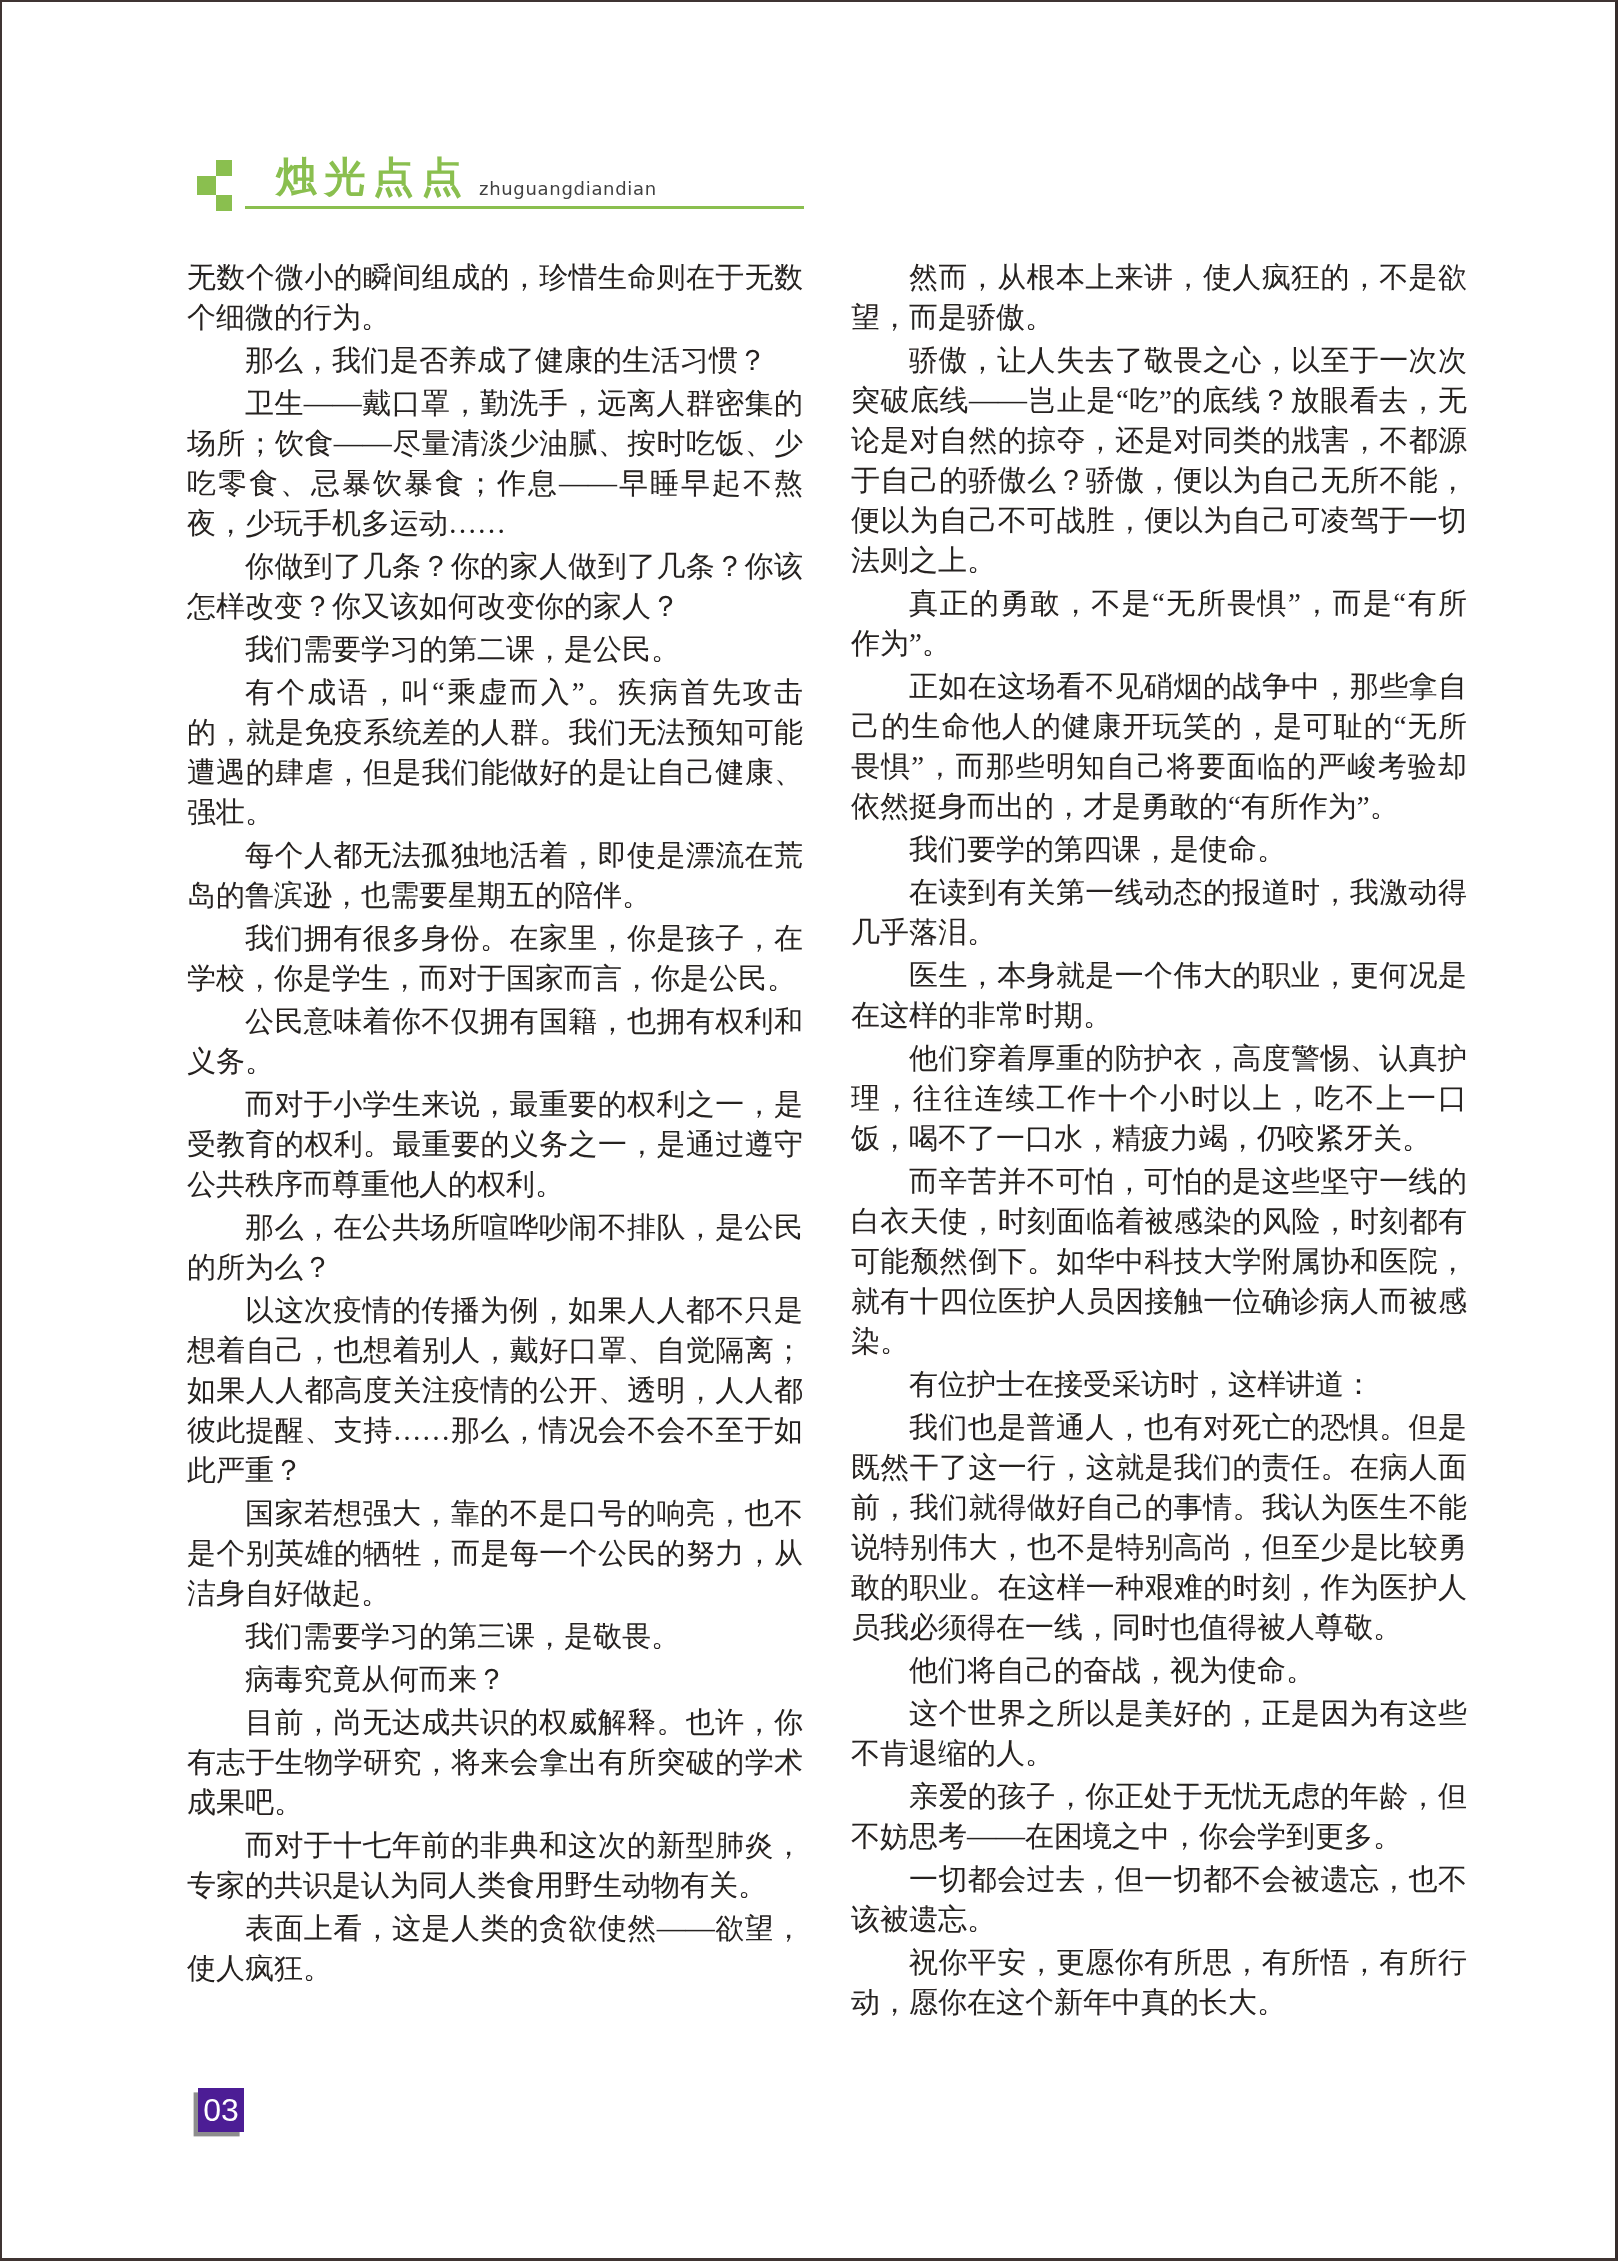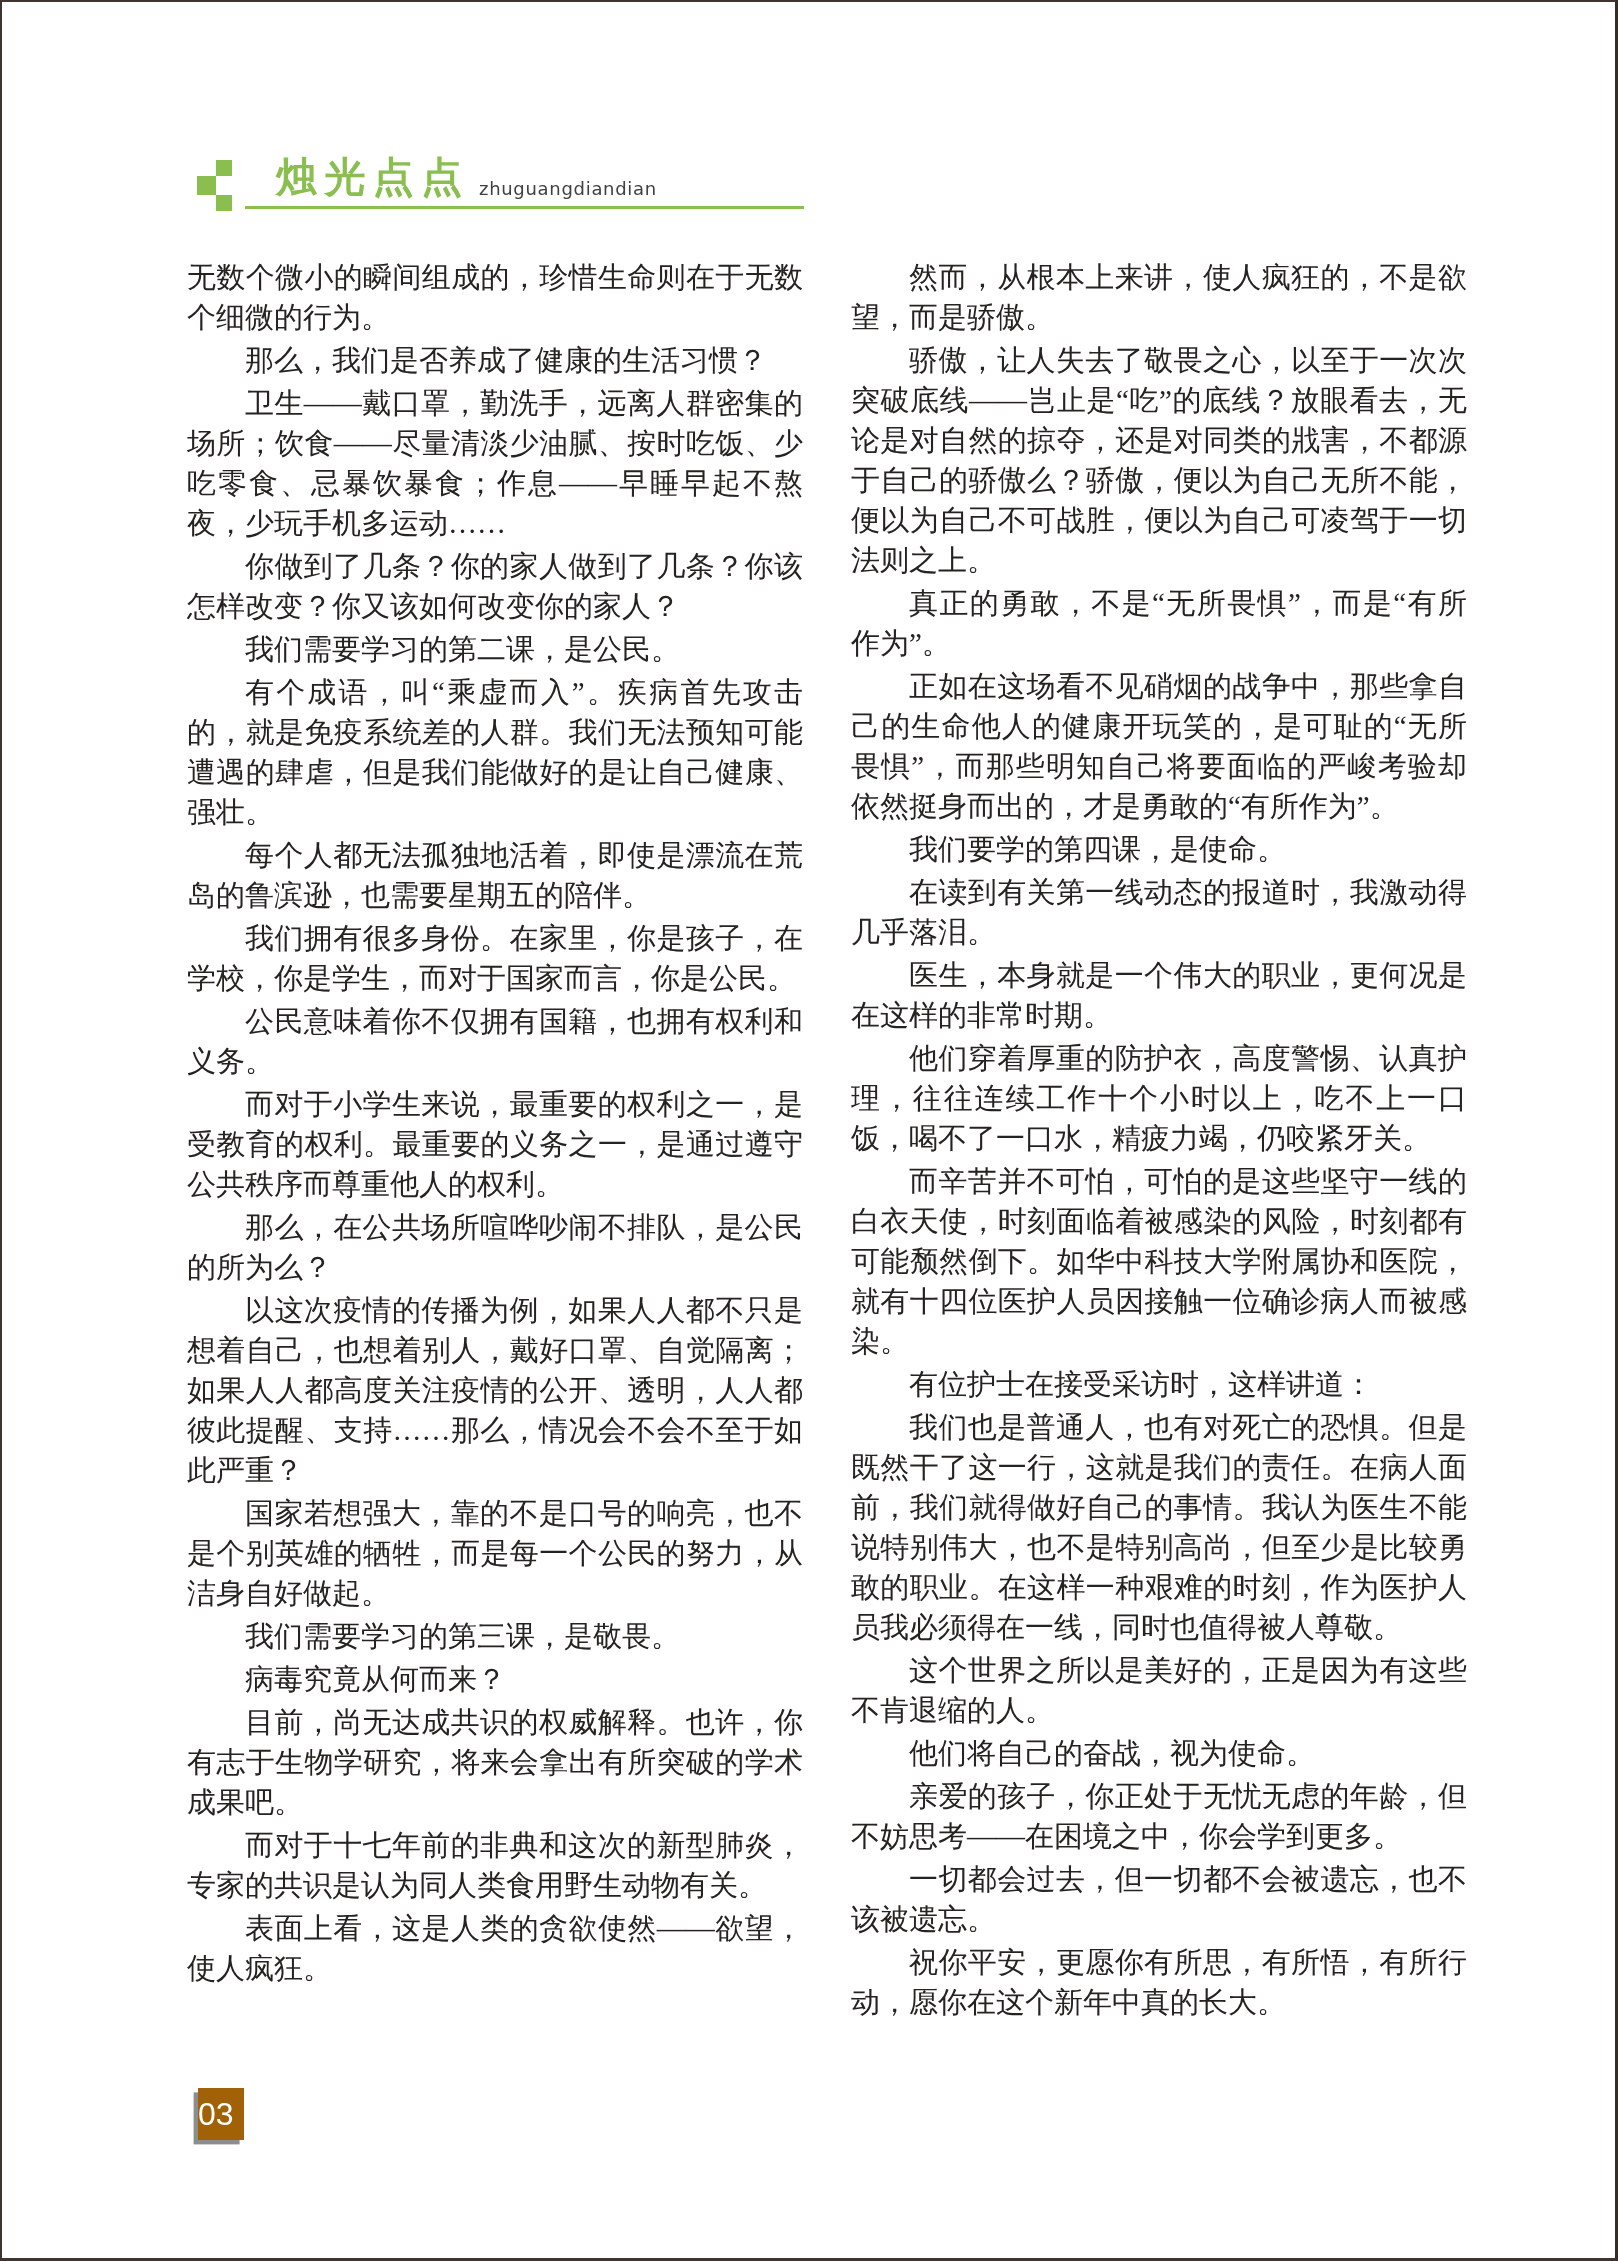--- a/index.html
+++ b/index.html
@@ -61,24 +61,24 @@
     text-justify: inter-character;
   }
   .col-left  { left: 182px; }
   .col-right { left: 846px; }
   .text-column p { margin: 3px; padding: 0; text-indent: 2em; }
   .text-column p.no-indent { text-indent: 0; }
 
   
   .page-badge {
     position: absolute; left: 196px; top: 2086px;
-    width: 46px; height: 52px;
-    background: #a16207;
+    width: 46px; height: 44px;
+    background: #4c1d95;
     box-shadow: -4.4px 4.4px 0 #8d8d8d;
-    display: flex; align-items: center; 
+    display: flex; align-items: center; justify-content: center;
   }
   .page-badge span {
     font-family: "Liberation Sans", sans-serif;
     font-size: 32px; color: #ffffff; line-height: 1;
   }
 </style>
 </head>
 <body>
 
 <div class="page">
@@ -118,22 +118,22 @@
       <p>骄傲，让人失去了敬畏之心，以至于一次次突破底线——岂止是“吃”的底线？放眼看去，无论是对自然的掠夺，还是对同类的戕害，不都源于自己的骄傲么？骄傲，便以为自己无所不能，便以为自己不可战胜，便以为自己可凌驾于一切法则之上。</p>
       <p>真正的勇敢，不是“无所畏惧”，而是“有所作为”。</p>
       <p>正如在这场看不见硝烟的战争中，那些拿自己的生命他人的健康开玩笑的，是可耻的“无所畏惧”，而那些明知自己将要面临的严峻考验却依然挺身而出的，才是勇敢的“有所作为”。</p>
       <p>我们要学的第四课，是使命。</p>
       <p>在读到有关第一线动态的报道时，我激动得几乎落泪。</p>
       <p>医生，本身就是一个伟大的职业，更何况是在这样的非常时期。</p>
       <p>他们穿着厚重的防护衣，高度警惕、认真护理，往往连续工作十个小时以上，吃不上一口饭，喝不了一口水，精疲力竭，仍咬紧牙关。</p>
       <p>而辛苦并不可怕，可怕的是这些坚守一线的白衣天使，时刻面临着被感染的风险，时刻都有可能颓然倒下。如华中科技大学附属协和医院，就有十四位医护人员因接触一位确诊病人而被感染。</p>
       <p>有位护士在接受采访时，这样讲道：</p>
       <p>我们也是普通人，也有对死亡的恐惧。但是既然干了这一行，这就是我们的责任。在病人面前，我们就得做好自己的事情。我认为医生不能说特别伟大，也不是特别高尚，但至少是比较勇敢的职业。在这样一种艰难的时刻，作为医护人员我必须得在一线，同时也值得被人尊敬。</p>
+      <p>他们将自己的奋战，视为使命。</p>
       <p>这个世界之所以是美好的，正是因为有这些不肯退缩的人。</p>
-      <p>他们将自己的奋战，视为使命。</p>
       <p>亲爱的孩子，你正处于无忧无虑的年龄，但不妨思考——在困境之中，你会学到更多。</p>
       <p>一切都会过去，但一切都不会被遗忘，也不该被遗忘。</p>
       <p>祝你平安，更愿你有所思，有所悟，有所行动，愿你在这个新年中真的长大。</p>
     </div>
 
   <div class="page-badge">
     <span>03</span>
   </div>
 
 </div>

